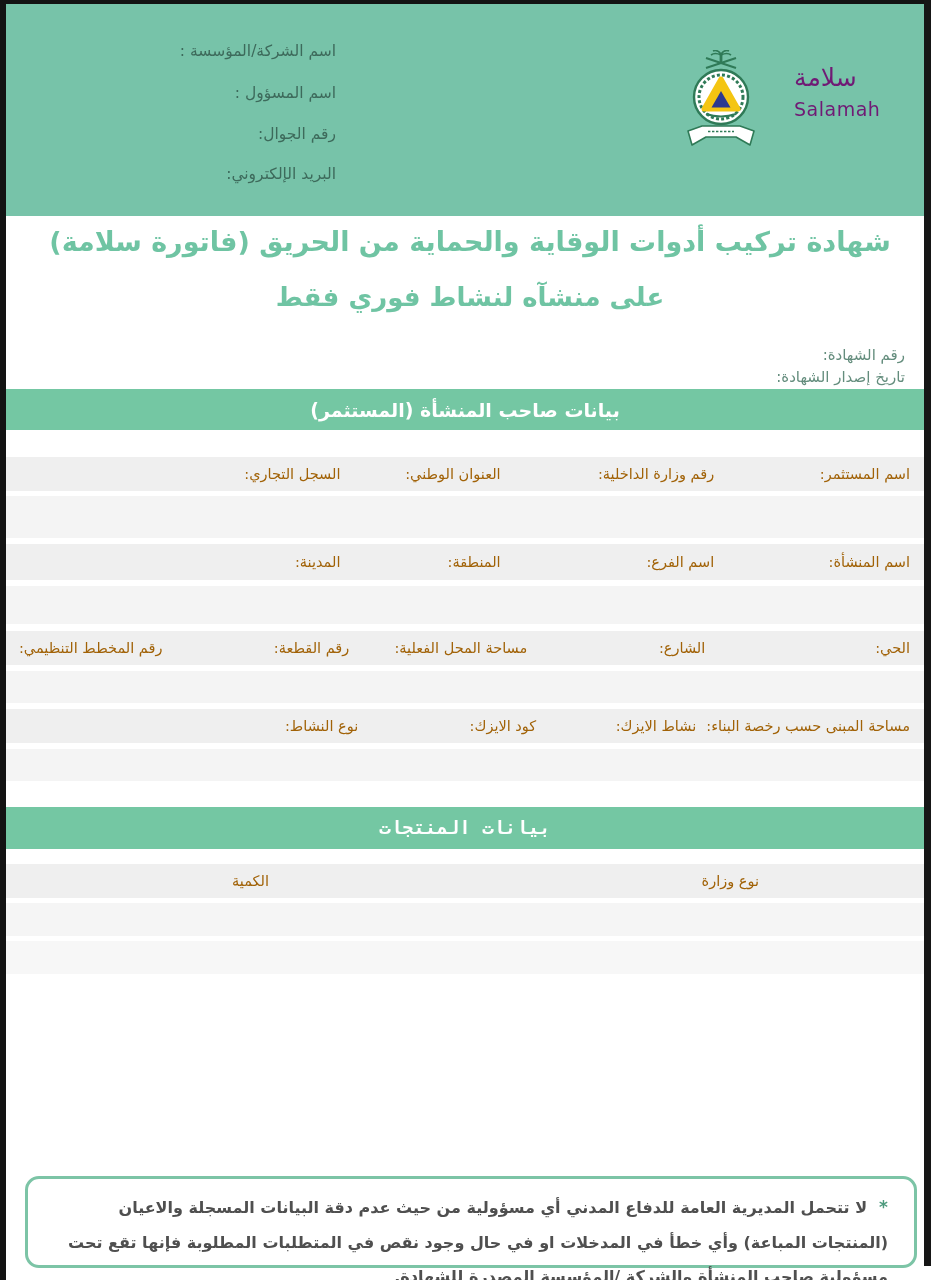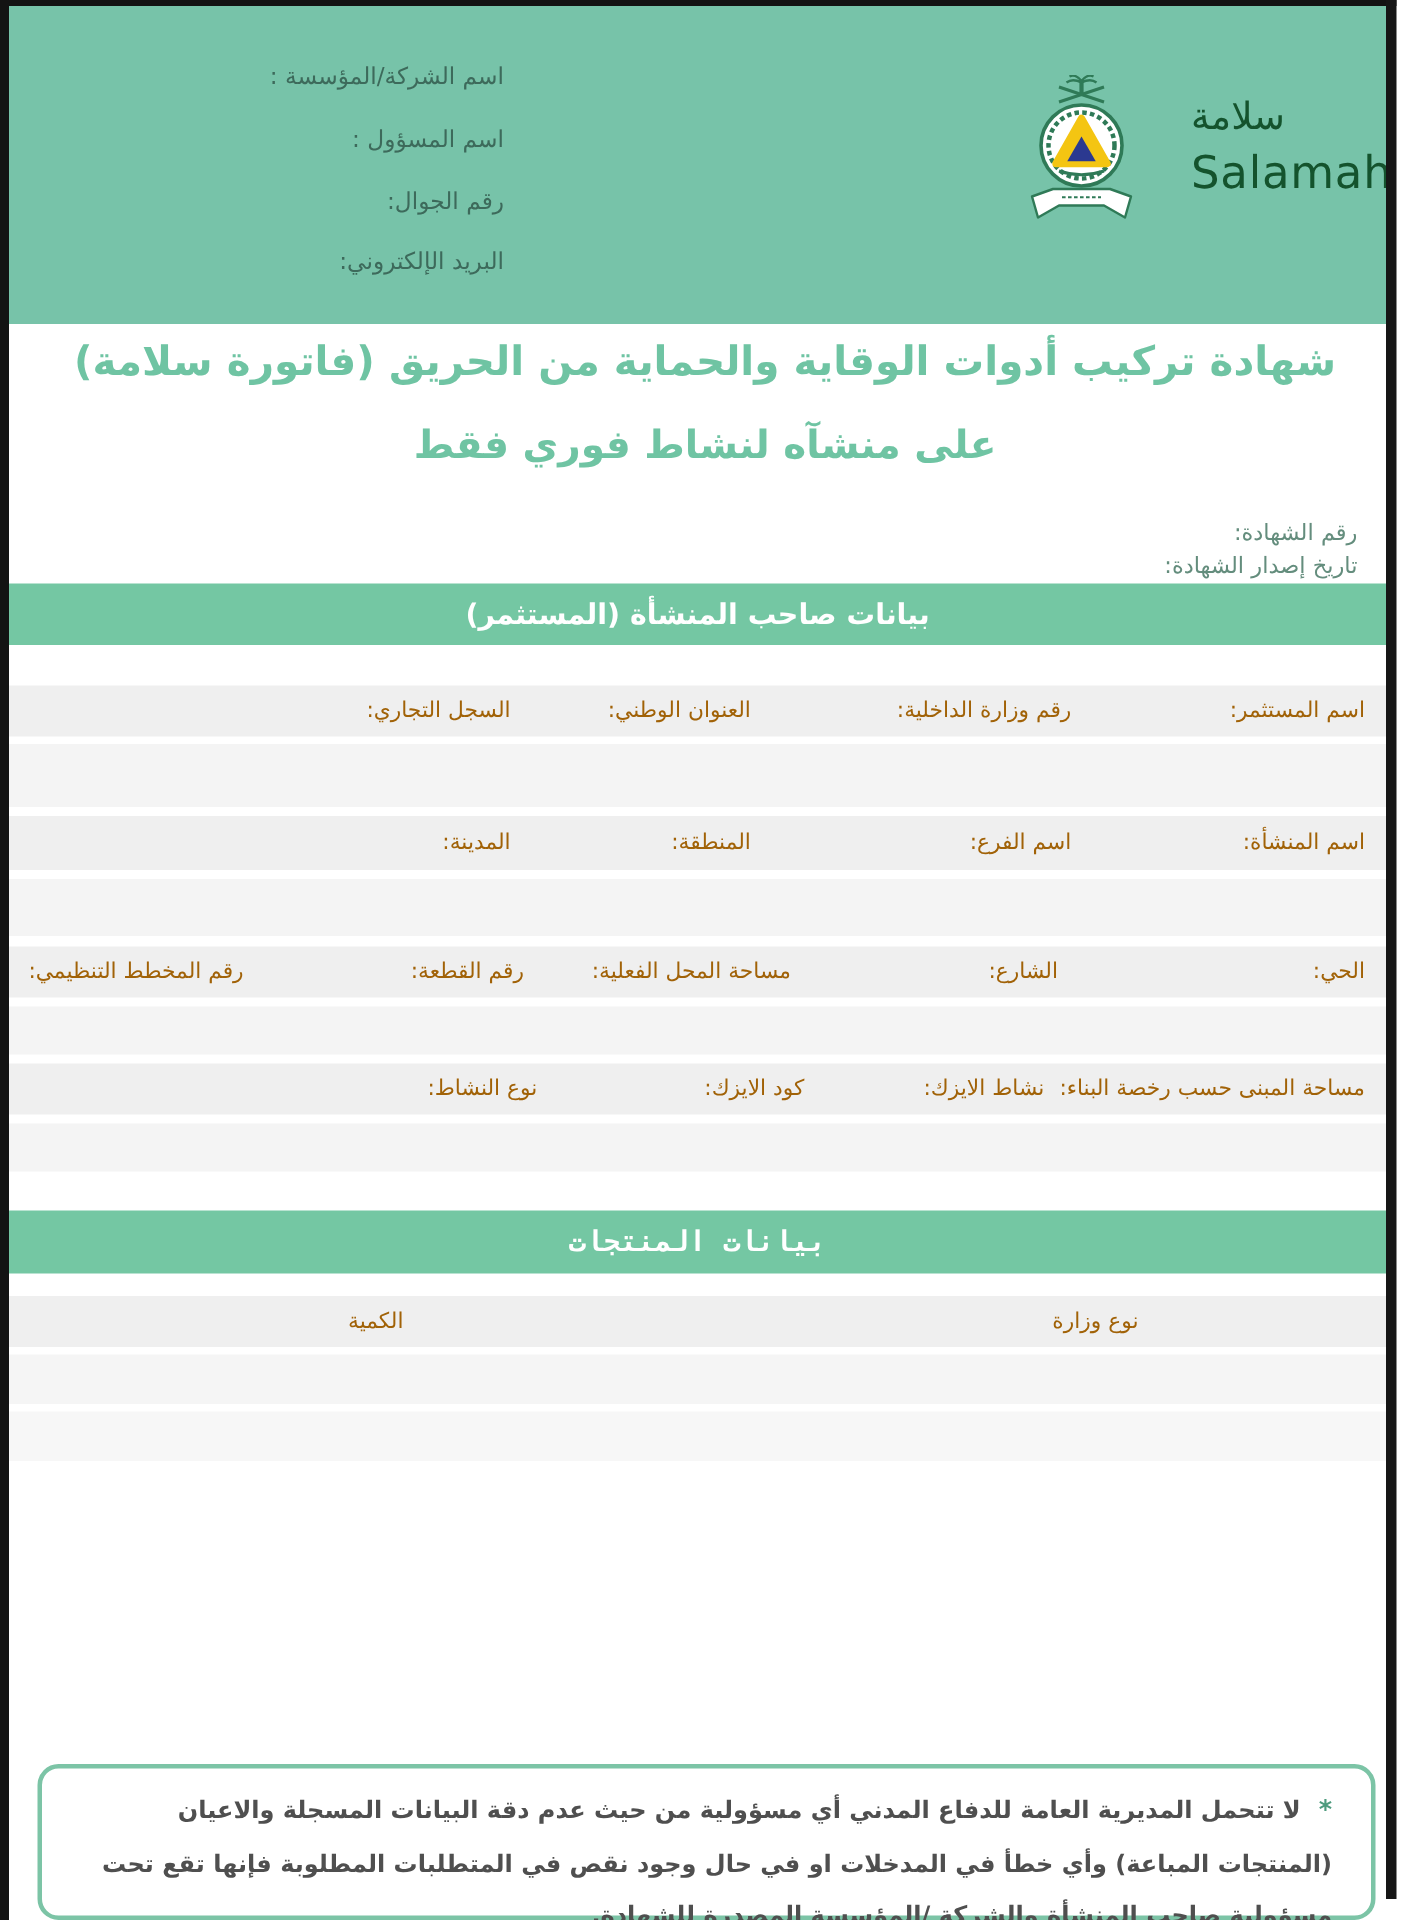--- a/index.html
+++ b/index.html
@@ -29,23 +29,23 @@
     position: absolute; right: 588px; white-space: nowrap;
     color: #3d6a5b; font-size: 15.5px; letter-spacing: 0.1px;
   }
   .banner-label.l1 { top: 38px; }
   .banner-label.l2 { top: 80px; }
   .banner-label.l3 { top: 121px; }
   .banner-label.l4 { top: 161px; }
 
   .logo-wrap { position: absolute; left: 678px; top: 46px; width: 74px; height: 106px; }
 
-  .brand { position: absolute; left: 788px; top: 60px; direction: ltr; text-align: left; color: #14532d; }
+  .brand { position: absolute; left: 788px; top: 60px; direction: ltr; text-align: left; color: #701a75; }
   .brand .ar { font-size: 25px; line-height: 1.15; }
-  .brand .en { font-size: 30px; line-height: 1.2; margin-top: 5px; letter-spacing: 0.5px; }
+  .brand .en { font-size: 19px; line-height: 1.2; margin-top: 5px; letter-spacing: 0.5px; }
 
   
   .doc-title { position: absolute; left: 0; width: 940px; text-align: center; color: #6fc4a3; font-weight: bold; }
   .doc-title.t1 { top: 226px; font-size: 27px; }
   .doc-title.t2 { top: 282px; font-size: 26px; }
 
   .cert-label { position: absolute; right: 35px; color: #648d7d; font-size: 15px; white-space: nowrap; }
   .cert-label.c1 { top: 346px; }
   .cert-label.c2 { top: 368px; }
 
@@ -78,21 +78,21 @@
 
   .field-label { color: #a16207; font-size: 14.5px; white-space: nowrap; }
   .pair { display: flex; gap: 10px; align-items: center; }
 
   .pcol { position: absolute; top: 0; height: 34px; display: flex; align-items: center; }
   .pcol.type { right: 165px; }
   .pcol.qty  { right: 655px; }
 
   
   .disclaimer {
-    position: absolute; left: 25px; top: 1176px; width: 892px; height: 104px;
+    position: absolute; left: 25px; top: 1176px; width: 892px; height: 92px;
     border: 3px solid #7cc4a6; border-radius: 14px; background: #ffffff;
     padding: 10px 26px 0 26px;
     color: #4f4f4f; font-size: 16px; font-weight: bold;
     text-align: right; line-height: 2.15; direction: rtl;
   }
   .disclaimer .marker { color: #4e9b7e; margin-left: 12px; font-size: 17px; }
 </style>
 </head>
 <body>
 

